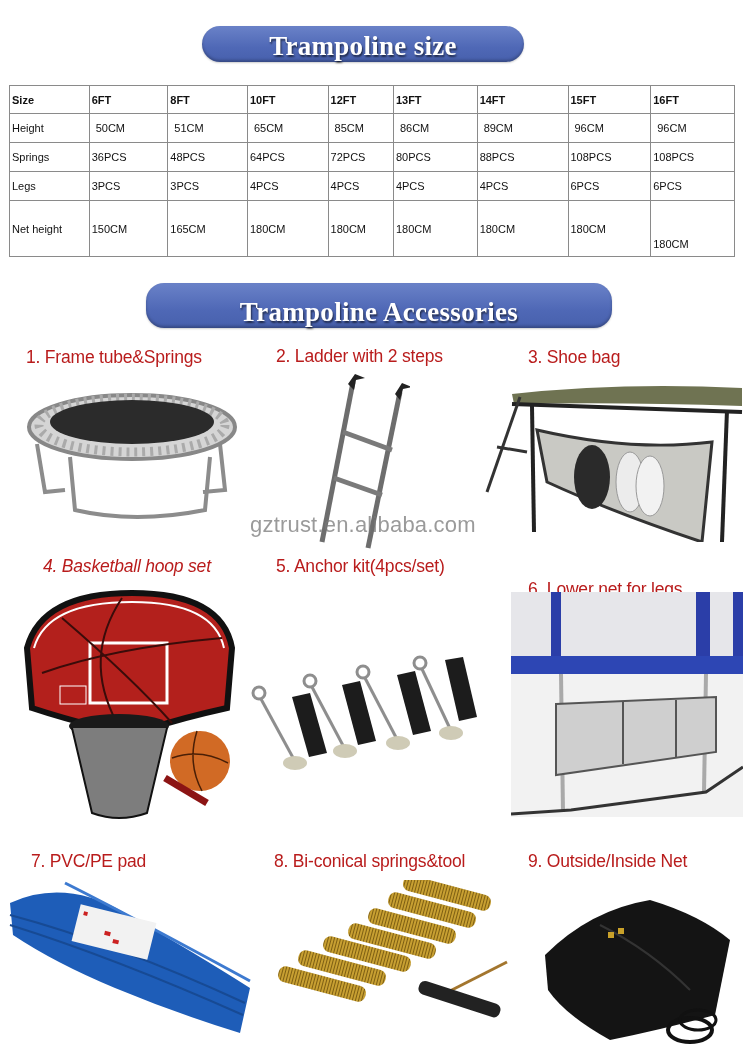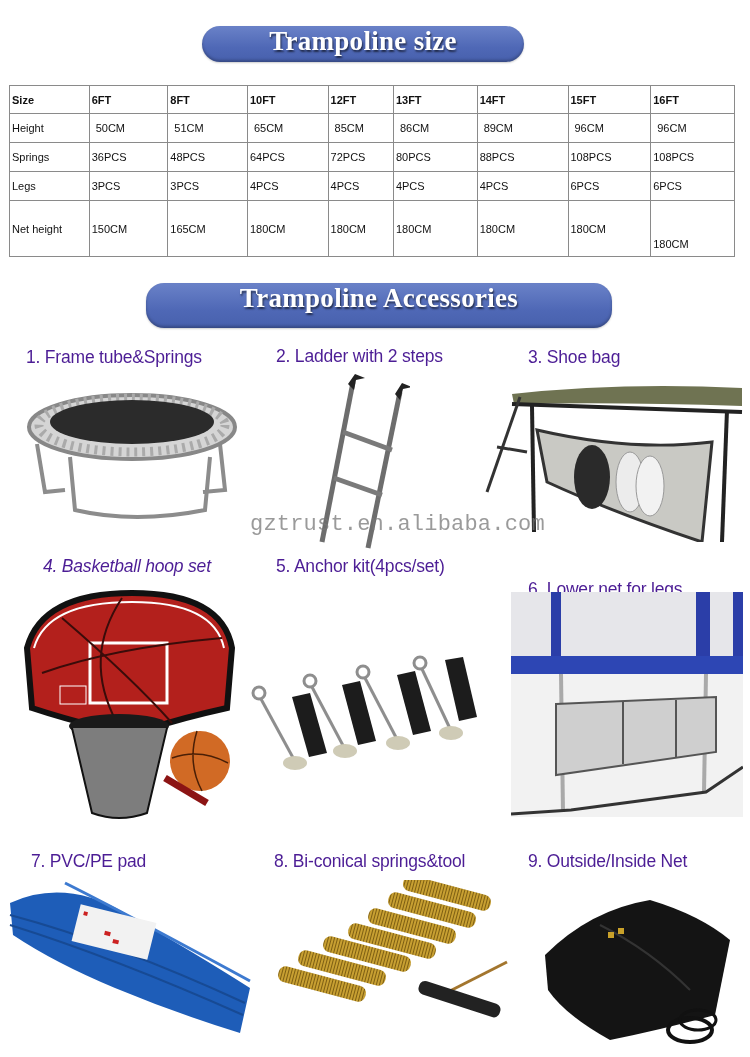--- a/index.html
+++ b/index.html
@@ -4,21 +4,21 @@
 <style>
   * { box-sizing: border-box; margin: 0; padding: 0; }
   html, body { width: 750px; height: 1057px; background: #ffffff; overflow: hidden; }
   body { position: relative; font-family: "Liberation Sans", sans-serif; color: #111; }
 
   .banner {
     position: absolute;
     background: linear-gradient(#6a82c8, #4f68b6 60%, #4760ad);
     border-radius: 18px;
     box-shadow: inset 0 -2px 3px rgba(0,0,0,0.25), 0 1px 2px rgba(0,0,0,0.2);
-    display: flex; align-items: flex-start; justify-content: center;
+    display: flex; align-items: flex-end; justify-content: center;
   }
   .banner span {
     font-family: "Liberation Serif", "DejaVu Serif", serif;
     font-weight: bold; color: #ffffff; font-size: 27px;
     text-shadow: 1px 2px 2px rgba(0,0,0,0.6);
     letter-spacing: 0.3px;
   }
   #banner-size { left: 202px; top: 26px; width: 322px; height: 36px; }
   #banner-acc { left: 146px; top: 283px; width: 466px; height: 45px; }
 
@@ -39,28 +39,28 @@
   table.sizes td.c3 { width: 79px; }
   table.sizes td.c4 { width: 64px; }
   table.sizes td.c5 { width: 82px; margin-left: 48px; }
   table.sizes td.c6 { width: 89px; }
   table.sizes td.c7 { width: 81px; }
   table.sizes td.c8 { width: 82px; }
   td.pad { padding-left: 6px !important; }
   td.low { vertical-align: bottom !important; padding-bottom: 6px !important; }
 
   .caption {
-    position: absolute; font-size: 17.5px; color: #4c1d95; white-space: nowrap;
+    position: absolute; font-size: 17.5px; color: #b91c1c; white-space: nowrap;
     letter-spacing: -0.2px;
   }
   .pic { position: absolute; }
 
   .watermark {
     position: absolute; left: 250px; top: 512px;
-    font-size: 22px; color: rgba(120,120,120,0.75); letter-spacing: 0.2px; font-family: Liberation Mono, monospace;
+    font-size: 22px; color: rgba(120,120,120,0.75); letter-spacing: 0.2px;
   }
 </style>
 </head>
 <body>
 
 <div class="banner" id="banner-size">
   <span>Trampoline size</span>
 </div>
 
 <table class="sizes">

